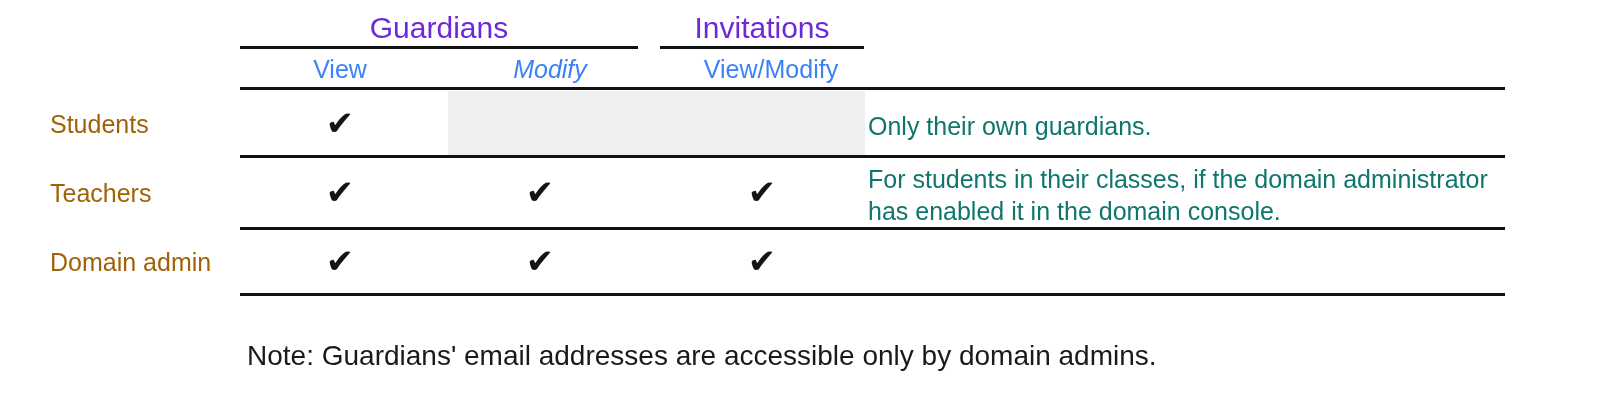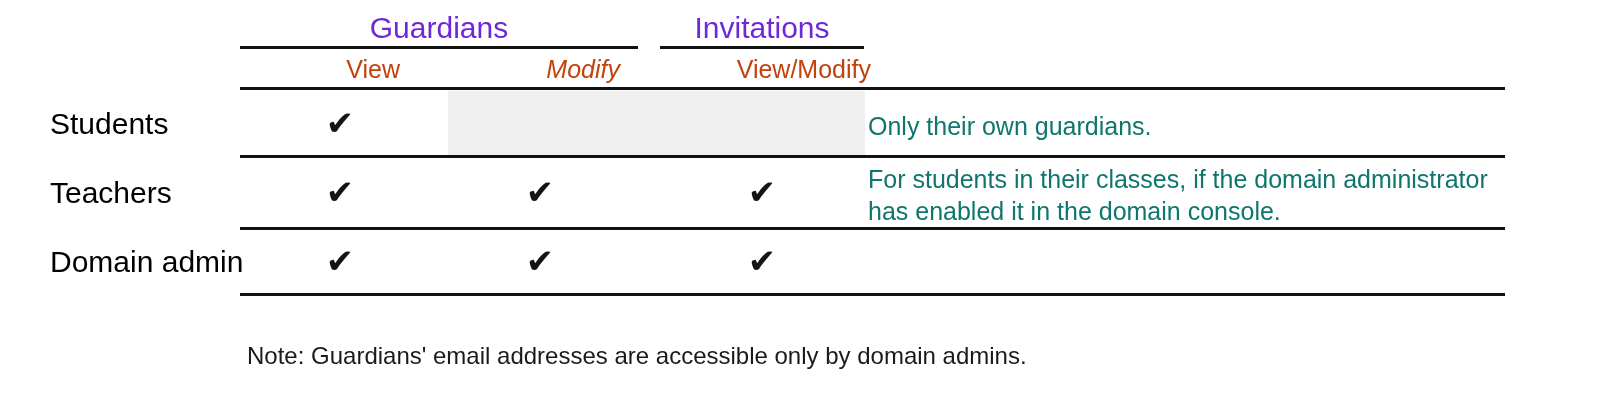--- a/index.html
+++ b/index.html
@@ -38,32 +38,32 @@
     text-align: center;
     white-space: nowrap;
     color: #6d28d9;
   }
 
   
   .col-label {
     position: absolute;
     font-size: 25px;
     line-height: 28px;
-    text-align: right;
+    text-align: center;
     white-space: nowrap;
-    color: #c2410c;
+    color: #3b82f6;
   }
 
   
   .row-label {
     position: absolute;
-    font-size: 30px;
+    font-size: 25px;
     line-height: 28px;
     white-space: nowrap;
-    color: #000000;
+    color: #a16207;
   }
 
   
   .shaded-cell {
     position: absolute;
     background: #efefef;
   }
 
   
   .check {
@@ -82,21 +82,21 @@
     position: absolute;
     font-size: 25px;
     line-height: 32px;
     color: #0f766e;
     width: 660px;
   }
 
   
   .note {
     position: absolute;
-    font-size: 24px;
+    font-size: 28px;
     line-height: 30px;
     color: #1a1a1a;
     white-space: nowrap;
   }
 </style>
 </head>
 <body>
 
 <div class="sheet">
 

